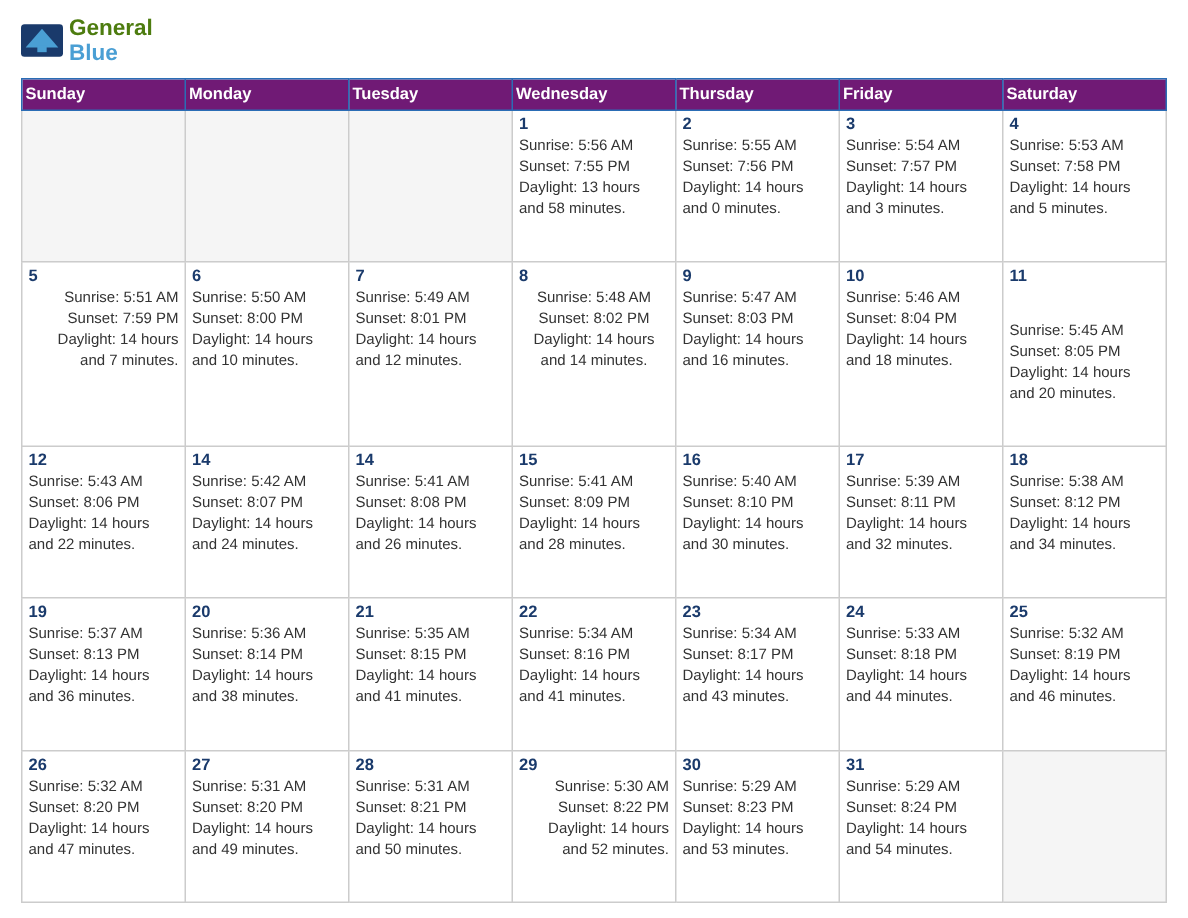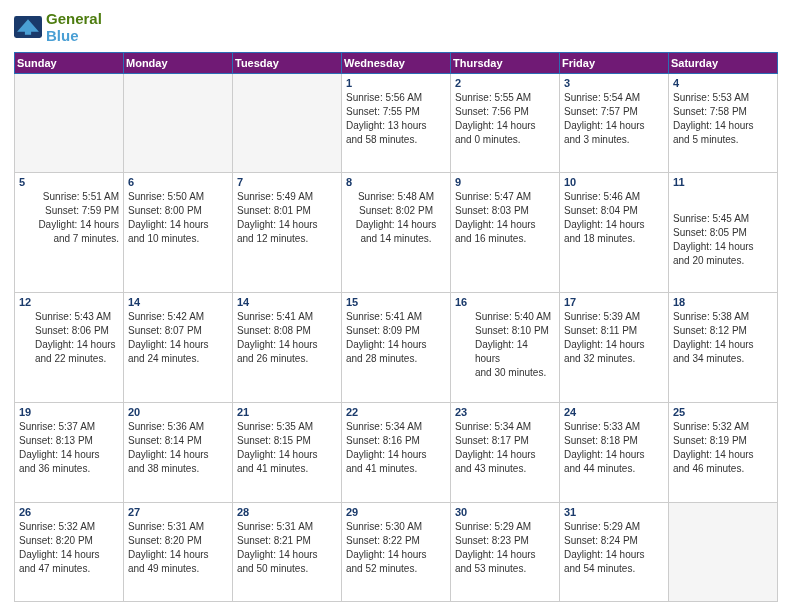--- a/index.html
+++ b/index.html
@@ -204,21 +204,21 @@
             <span class="day-number">11</span>
             <div class="day-info" style="white-space: pre-line; margin-top: 24px;">Sunrise: 5:45 AM
 Sunset: 8:05 PM
 Daylight: 14 hours
 and 20 minutes.</div>
           </td>
         </tr>
         <tr>
           <td>
             <span class="day-number">12</span>
-            <div class="day-info" style="white-space: pre-line; margin-left: 16px;">Sunrise: 5:43 AM
+            <div class="day-info" style="white-space: pre-line;">Sunrise: 5:43 AM
 Sunset: 8:06 PM
 Daylight: 14 hours
 and 22 minutes.</div>
           </td>
           <td>
             <span class="day-number">14</span>
             <div class="day-info" style="white-space: pre-line;">Sunrise: 5:42 AM
 Sunset: 8:07 PM
 Daylight: 14 hours
 and 24 minutes.</div>
@@ -232,21 +232,21 @@
           </td>
           <td>
             <span class="day-number">15</span>
             <div class="day-info" style="white-space: pre-line;">Sunrise: 5:41 AM
 Sunset: 8:09 PM
 Daylight: 14 hours
 and 28 minutes.</div>
           </td>
           <td>
             <span class="day-number">16</span>
-            <div class="day-info" style="white-space: pre-line; margin-left: 20px;">Sunrise: 5:40 AM
+            <div class="day-info" style="white-space: pre-line;">Sunrise: 5:40 AM
 Sunset: 8:10 PM
 Daylight: 14 hours
 and 30 minutes.</div>
           </td>
           <td>
             <span class="day-number">17</span>
             <div class="day-info" style="white-space: pre-line;">Sunrise: 5:39 AM
 Sunset: 8:11 PM
 Daylight: 14 hours
 and 32 minutes.</div>
@@ -327,21 +327,21 @@
           </td>
           <td>
             <span class="day-number">28</span>
             <div class="day-info" style="white-space: pre-line;">Sunrise: 5:31 AM
 Sunset: 8:21 PM
 Daylight: 14 hours
 and 50 minutes.</div>
           </td>
           <td>
             <span class="day-number">29</span>
-            <div class="day-info" style="white-space: pre-line;">Sunrise: 5:30 AM
+            <div class="day-info" style="white-space: pre-line; text-align: right;">Sunrise: 5:30 AM
 Sunset: 8:22 PM
 Daylight: 14 hours
 and 52 minutes.</div>
           </td>
           <td>
             <span class="day-number">30</span>
             <div class="day-info" style="white-space: pre-line;">Sunrise: 5:29 AM
 Sunset: 8:23 PM
 Daylight: 14 hours
 and 53 minutes.</div>

